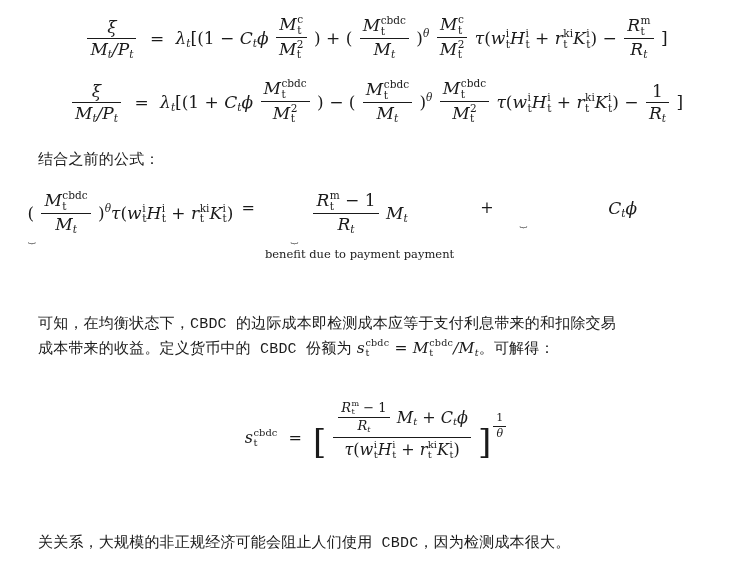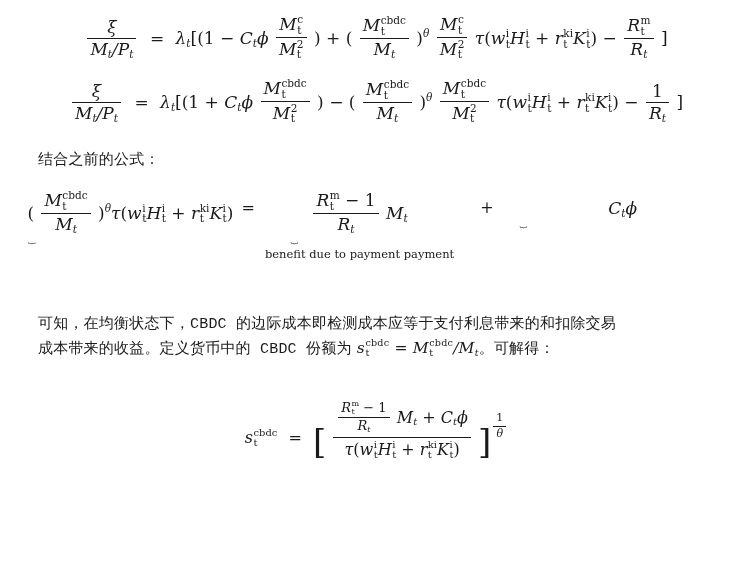--- a/index.html
+++ b/index.html
@@ -248,14 +248,15 @@
           <span class="it">τ</span><span>(</span><span class="it">w</span><span class="supsub"><span>i</span><span>t</span></span><span class="it">H</span><span class="supsub"><span>i</span><span>t</span></span><span> + </span><span class="it">r</span><span class="supsub"><span>ki</span><span>t</span></span><span class="it">K</span><span class="supsub"><span>i</span><span>t</span></span><span>)</span>
         </span>
       </span>
       <span style="font-size:34px; vertical-align:-0.30em;">]</span><span class="frac" style="font-size:11px; vertical-align:0.55em;">
         <span class="num">1</span>
         <span class="den it">θ</span>
       </span>
     </span>
   </div>
 
+  <div class="para cjk" style="top:533px; left:38px;">关关系，大规模的非正规经济可能会阻止人们使用 CBDC，因为检测成本很大。</div>
 
 </div>
 
 </body></html>

